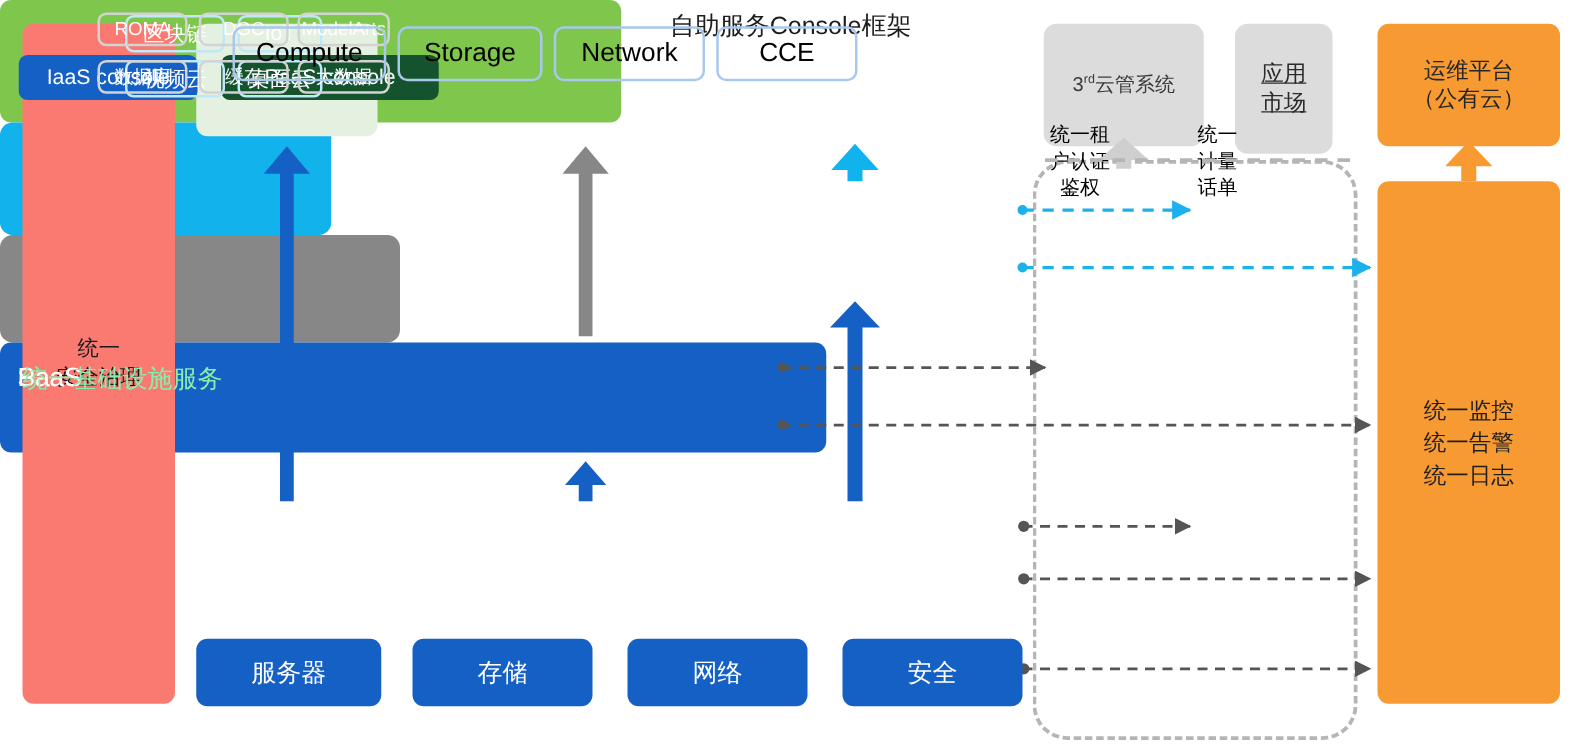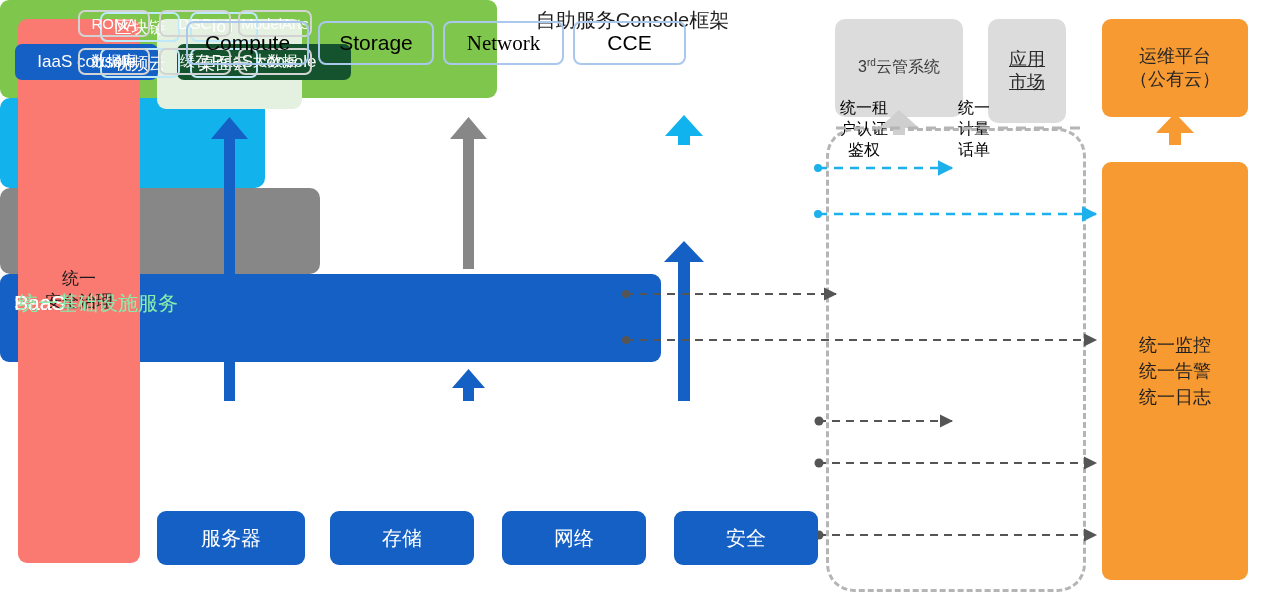--- a/index.html
+++ b/index.html
@@ -24,21 +24,21 @@
   #paasc{left:177px;width:174px;background:#14532d;}
   #saasc{left:343px;width:143px;background:#10b3ee;}
 
   
   #third{left:835px;top:19px;width:128px;height:98px;background:#dcdcdc;border-radius:10px;color:#3b3b3b;font-size:16px;}
   #third sup{font-size:10px;vertical-align:super;}
   #market{left:988px;top:19px;width:78px;height:104px;background:#dcdcdc;border-radius:10px;color:#2b2b2b;font-size:18px;line-height:1.3;text-decoration:underline;}
 
   
   #opsTop{left:1102px;top:19px;width:146px;height:98px;background:#f79a32;border-radius:9px;color:#262626;font-size:18px;line-height:1.3;}
-  #opsBody{left:1102px;top:162px;width:146px;height:418px;background:#f79a32;border-radius:9px;color:#1f1f1f;font-size:18px;line-height:1.45;}
+  #opsBody{left:1102px;top:145px;width:146px;height:418px;background:#f79a32;border-radius:9px;color:#1f1f1f;font-size:18px;line-height:1.45;}
 
   
   #saas{left:553px;top:145px;width:265px;height:90px;background:#12b2ed;border-radius:10px;display:block;}
   #saas .lbl{position:absolute;left:14px;top:50%;transform:translateY(-50%);color:#fff;font-size:21px;}
   .stag{position:absolute;height:30px;border:2px solid #bfe8f8;border-radius:7px;display:flex;align-items:center;justify-content:center;color:#fff;font-size:17px;box-sizing:border-box;text-align:center;}
   #s0{left:100px;top:12px;width:80px;}
   #s1{left:190px;top:12px;width:68px;}
   #s2{left:100px;top:48px;width:80px;}
   #s3{left:190px;top:48px;width:68px;}
 
@@ -52,21 +52,21 @@
   #p3{left:78px;top:48px;width:72px;}
   #p4{left:159px;top:48px;width:72px;}
   #p5{left:238px;top:48px;width:74px;}
 
   
   #infra{left:157px;top:401px;width:661px;height:88px;background:#1560c4;border-radius:9px;display:block;}
   #infra .lbl{position:absolute;left:18px;top:50%;transform:translateY(-50%);color:#86efac;font-size:20px;}
   .itag{position:absolute;top:21px;height:44px;border:2px solid #a9c8ec;border-radius:8px;display:flex;align-items:center;justify-content:center;color:#000000;font-size:21px;box-sizing:border-box;}
   #i0{left:186px;width:123px;}
   #i1{left:318px;width:116px;}
-  #i2{left:443px;width:121px;font-family:Liberation Serif, serif;}
+  #i2{left:443px;width:121px;}
   #i3{left:573px;width:113px;}
 
   
   .bbox{background:#1560c4;border-radius:9px;color:#fff;font-size:20px;top:511px;height:54px;}
   #b0{left:157px;width:148px;}
   #b1{left:330px;width:144px;}
   #b2{left:502px;width:144px;}
   #b3{left:674px;width:144px;}
 
   

